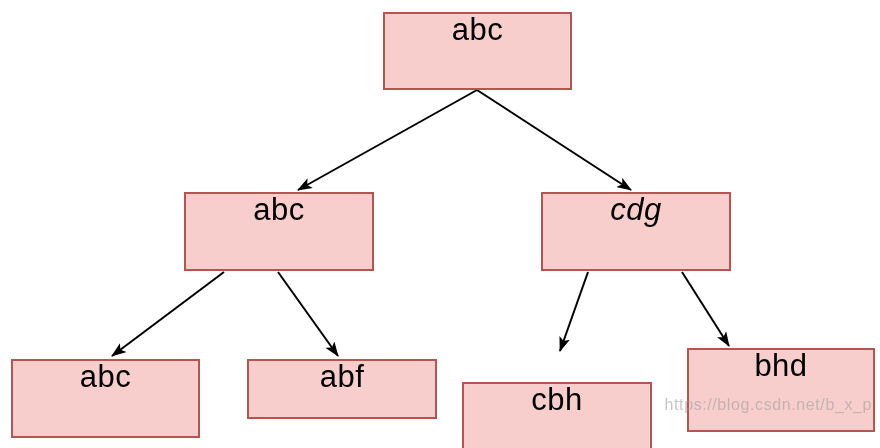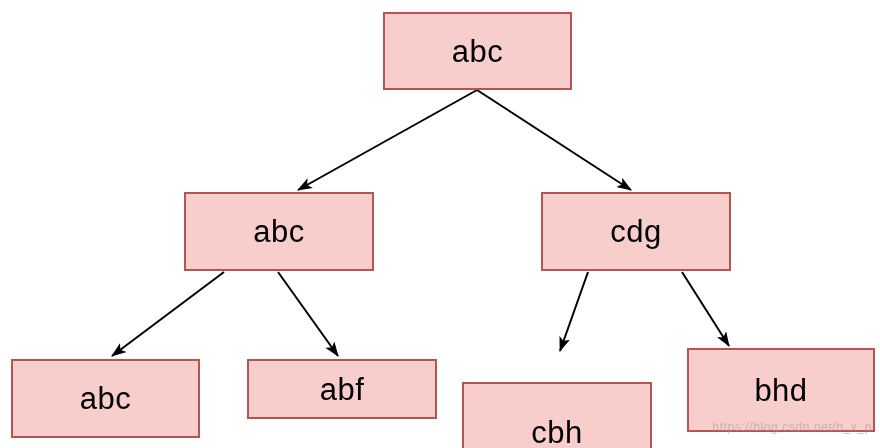--- a/index.html
+++ b/index.html
@@ -22,36 +22,36 @@
     width: 880px;
     height: 448px;
     pointer-events: none;
   }
   .node {
     position: absolute;
     box-sizing: border-box;
     border: 2.6px solid #b85450;
     background: #f8cecc;
     display: flex;
-    align-items: center;
+    align-items: flex-start;
     justify-content: center;
     cursor: default;
   }
   .node-label {
     font-size: 31px;
     line-height: 1;
     color: #000000;
     letter-spacing: 0.5px;
     user-select: none;
   }
   .watermark {
     position: absolute;
-    top: 420px;
+    top: 396px;
     right: 8px;
-    font-size: 12px;
+    font-size: 16px;
     letter-spacing: 0.6px;
     opacity: 0.6;
     z-index: 10;
     white-space: nowrap;
     pointer-events: none;
   }
 </style>
 </head>
 <body>
 
@@ -70,21 +70,21 @@
       <line x1="588" y1="272" x2="560" y2="351" stroke="#000000" stroke-width="2" marker-end="url(#arrowhead)"></line>
       <line x1="682" y1="272" x2="729" y2="346" stroke="#000000" stroke-width="2" marker-end="url(#arrowhead)"></line>
     </svg>
 
   <div class="node" style="left: 383px; top: 12px; width: 189px; height: 78px; background: rgb(248, 206, 204); border-color: rgb(184, 84, 80);">
     <span class="node-label" style="color: rgb(0, 0, 0);">abc</span>
   </div>
   <div class="node" style="left: 184px; top: 192px; width: 190px; height: 79px; background: rgb(248, 206, 204); border-color: rgb(184, 84, 80);">
     <span class="node-label" style="color: rgb(0, 0, 0);">abc</span>
   </div>
-  <div class="node" style="left: 541px; top: 192px; width: 190px; height: 79px; background: rgb(248, 206, 204); border-color: rgb(184, 84, 80);">
+  <div class="node" style="left: 541px; top: 192px; width: 190px; height: 79px; background: rgb(248, 206, 204); border-color: rgb(184, 84, 80); font-style: italic;">
     <span class="node-label" style="color: rgb(0, 0, 0);">cdg</span>
   </div>
   <div class="node" style="left: 11px; top: 359px; width: 189px; height: 79px; background: rgb(248, 206, 204); border-color: rgb(184, 84, 80);">
     <span class="node-label" style="color: rgb(0, 0, 0);">abc</span>
   </div>
   <div class="node" style="left: 247px; top: 359px; width: 190px; height: 60px; background: rgb(248, 206, 204); border-color: rgb(184, 84, 80);">
     <span class="node-label" style="color: rgb(0, 0, 0);">abf</span>
   </div>
   <div class="node" style="left: 462px; top: 354px; width: 190px; height: 100px; background: rgb(248, 206, 204); border-color: rgb(184, 84, 80); margin-top: 28px;">
     <span class="node-label" style="color: rgb(0, 0, 0);">cbh</span>

